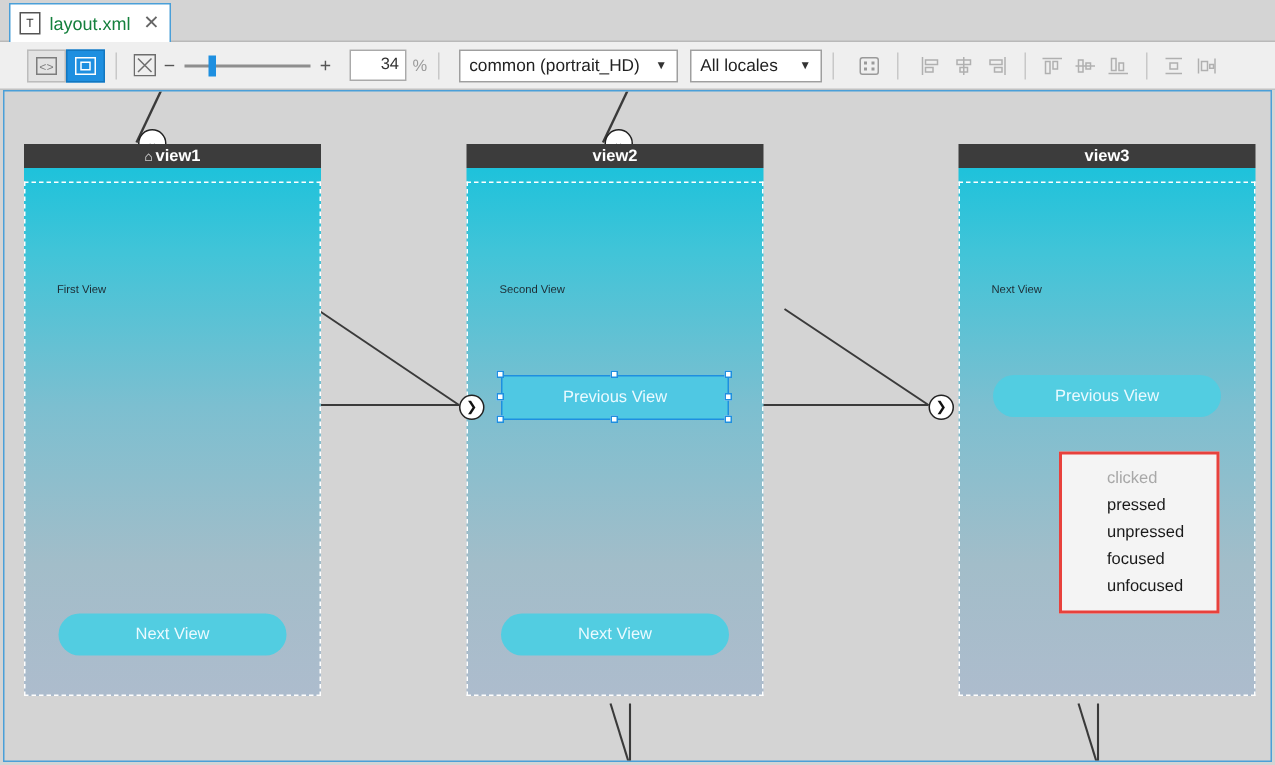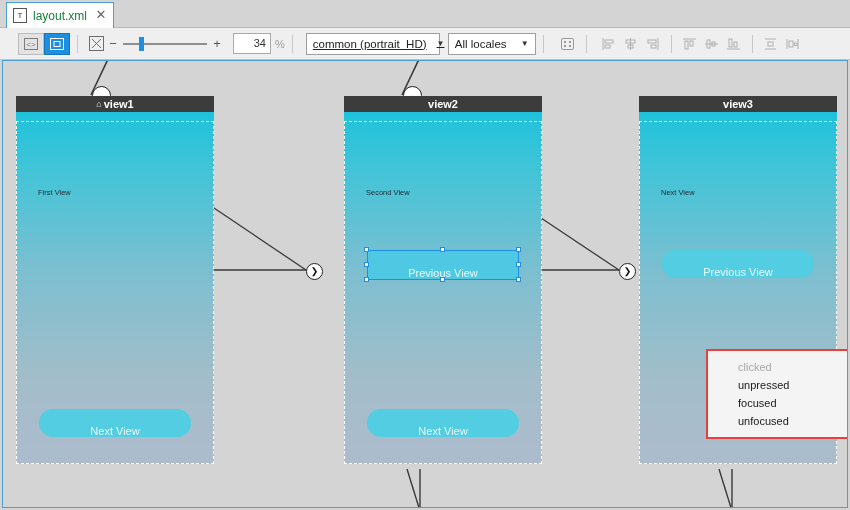--- a/index.html
+++ b/index.html
@@ -39,41 +39,41 @@
   .minus,.plus{font-size:13px;color:#555;width:12px;text-align:center;user-select:none;}
   .track{position:relative;width:84px;height:2px;background:#8e8e8e;margin:0 4px;}
   .thumb{position:absolute;top:-6px;left:16px;width:5px;height:14px;background:#1e8fe0;}
   .zoomval{width:38px;height:21px;border:1px solid #aaa;background:#fff;box-sizing:border-box;
            font-size:11px;color:#333;text-align:right;padding:0 4px;line-height:19px;}
   .pct{font-size:11px;color:#9a9a9a;margin-left:4px;}
   .sel{height:22px;border:1px solid #9f9f9f;background:#fff;box-sizing:border-box;
        display:flex;align-items:center;font-size:11.5px;color:#222;padding:0 6px;flex:none;}
   .sel .cv{flex:1;white-space:nowrap;}
   .caret{margin-left:10px;font-size:8px;color:#333;}
-  .sel.s1{width:134px;text-decoration:underline;}
+  .sel.s1{width:146px;}
   .sel.s2{width:88px;}
 
   
   .canvas{position:absolute;left:2px;top:60px;width:846px;height:448px;
           background:#d4d4d4;border:1px solid #4a9fd8;box-sizing:border-box;overflow:hidden;}
   .lines{position:absolute;left:0;top:0;width:846px;height:448px;}
 
   
   .view{position:absolute;width:198px;}
   .view-title{height:16px;background:#3c3c3c;color:#fff;font-size:11px;font-weight:bold;
               display:flex;align-items:center;justify-content:center;gap:2px;}
   .home-ic{font-size:9px;line-height:1;}
   .screen{position:relative;height:352px;
           background:linear-gradient(to bottom,#1ec2db 0%,#41c4d8 16%,#7cbfd0 45%,#a2bdc9 75%,#adbccd 100%);
           box-sizing:border-box;}
   .dash{position:absolute;left:0;top:9px;right:0;bottom:0;border:1px dashed #ffffff;
         box-sizing:border-box;pointer-events:none;}
   .vlabel{position:absolute;left:22px;top:32px;font-size:7.5px;color:#1d2b33;margin-top:44px;}
   .btn{position:absolute;height:28px;border-radius:14px;background:#52cde1;
-       color:#eafaff;font-size:11px;display:flex;align-items:flex-end;justify-content:center;}
+       color:#eafaff;font-size:11px;display:flex;align-items:center;justify-content:center;}
   .btn-next{left:23px;right:23px;bottom:27px;}
   .btn-prev{left:23px;right:23px;top:138px;}
   .btn.selected{background:#4fc8e3;border:1px solid #1e8fe0;border-radius:2px;}
   .handles span{position:absolute;width:5px;height:5px;background:#fff;border:1px solid #1e8fe0;
                 box-sizing:border-box;}
 
   
   .badge{position:absolute;width:17px;height:17px;border-radius:50%;background:#fff;
          border:1.6px solid #222;display:flex;align-items:center;justify-content:center;
          font-size:9px;color:#111;line-height:1;}
@@ -260,21 +260,21 @@
       </div>
       <div class="screen">
         <div class="dash"></div>
         <div class="vlabel">First View</div>
         <div class="btn btn-next">
           <span>Next View</span>
         </div>
       </div>
     </div>
 
-    <div class="view" style="left:341px;top:35px;">
+    <div class="view" style="left:308px;top:35px;">
       <div class="view-title">
         <span>view2</span>
       </div>
       <div class="screen">
         <div class="dash"></div>
         <div class="vlabel">Second View</div>
 
         <div class="btn btn-prev selected">
           <span>Previous View</span>
         </div>
@@ -308,21 +308,22 @@
       </div>
     </div>
 
     <div class="conn" style="left:303px;top:202px;">
       <span>❯</span>
     </div>
     <div class="conn" style="left:616px;top:202px;">
       <span>❯</span>
     </div>
 
-    <div class="popup" style="left:703px;top:240px;width:144px;margin-top:48px;">
+    <div class="popup" style="left:703px;top:240px;width:107px;">
       <div class="dis">clicked</div>
+      <div>pressed</div>
       <div>unpressed</div>
       <div>focused</div>
       <div>unfocused</div>
     </div>
 
   </div>
 </div>
 
 </body></html>

